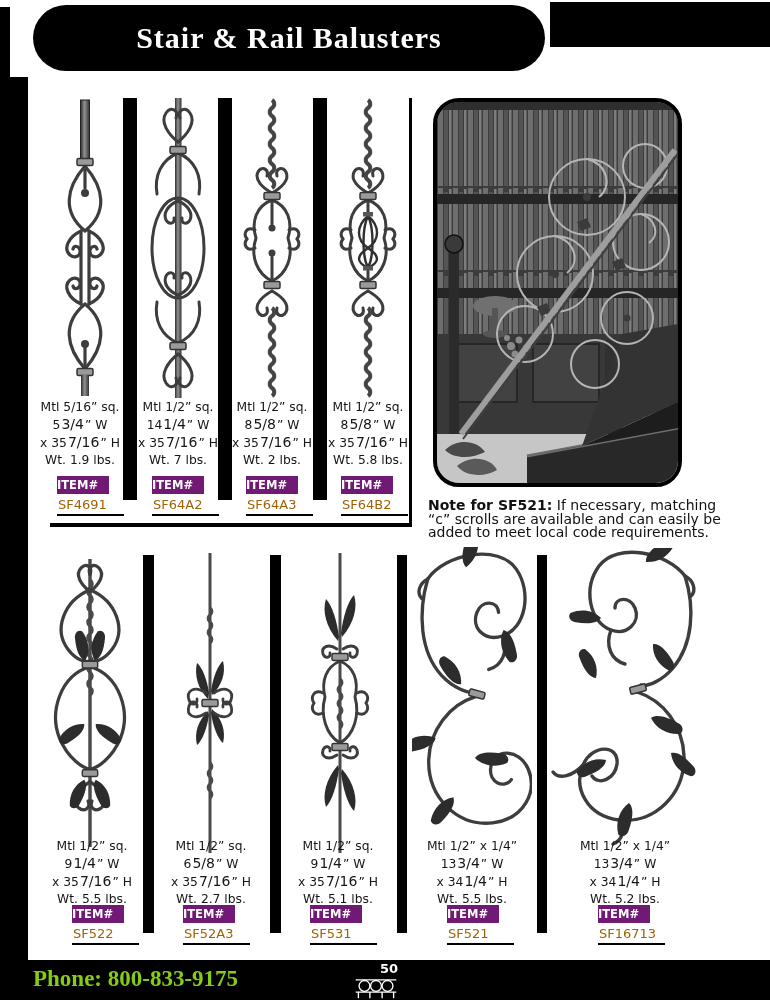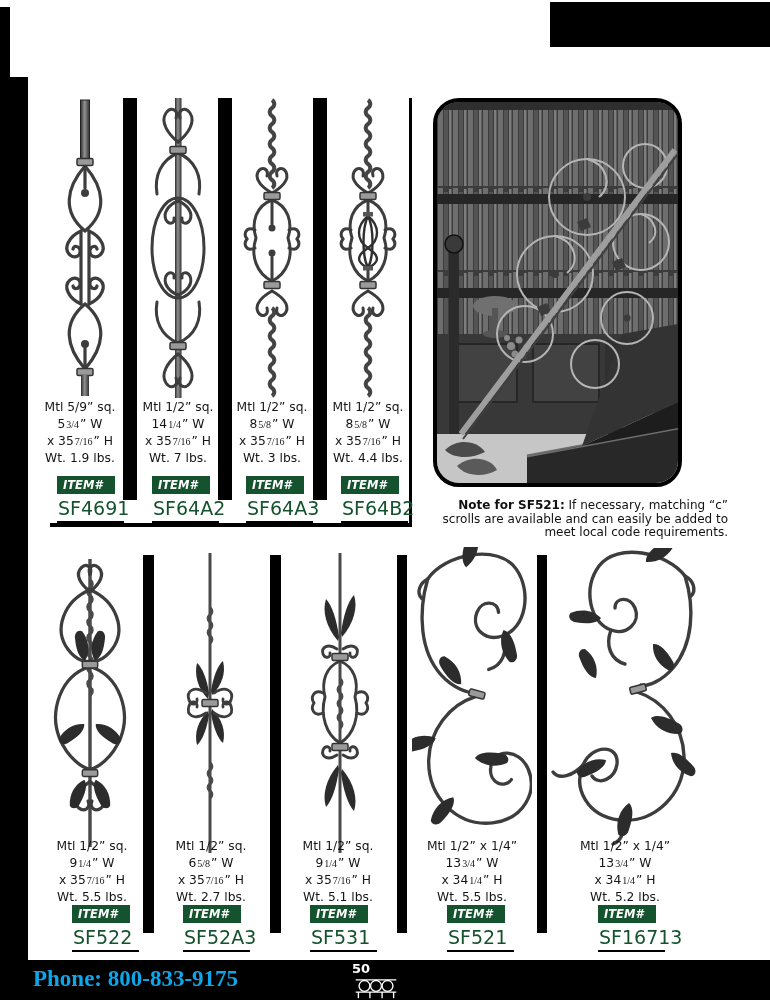--- a/index.html
+++ b/index.html
@@ -5,32 +5,32 @@
   html,body{margin:0;padding:0;background:#999;}
   .page{position:relative;width:770px;height:1000px;background:#fff;overflow:hidden;
         font-family:"DejaVu Sans",sans-serif;}
   .abs{position:absolute;}
   .bar{background:#000;}
   .header-box{left:33px;top:5px;width:512px;height:66px;background:#000;border-radius:36px;
         display:flex;align-items:center;justify-content:center;}
   .header-box .title{color:#fff;font-family:"Liberation Serif",serif;font-weight:bold;
         font-size:30px;letter-spacing:1px;}
   .spec{text-align:center;font-size:12.3px;line-height:17px;color:#161616;width:100px;}
-  .frac{font-size:10px;margin:10px 1px;font-family:Liberation Serif, serif;}
+  .frac{font-size:14px;margin:10px 1px;}
   .itemblock{width:70px;}
-  .itemtag{display:inline-block;background:#14532d;color:#fff;font-weight:bold;font-size:11.5px;
-        padding:2px 6px 2px 6px;min-width:46px;font-style:italic;}
-  .itemnum{font-size:19px;color:#14532d;border-bottom:2px solid #000;width:66px;
+  .itemtag{display:inline-block;background:#701a75;color:#fff;font-weight:bold;font-size:11.5px;
+        padding:2px 6px 2px 0;min-width:46px;}
+  .itemnum{font-size:13px;color:#a16207;border-bottom:2px solid #000;width:66px;
         padding:3px 0 2px 1px;}
-  .note{font-size:12px;line-height:13.5px;text-align:right;color:#111;}
+  .note{font-size:14px;line-height:13.5px;text-align:left;color:#111;}
   .note b{font-weight:bold;}
   .footer{left:0;top:960px;width:770px;height:40px;background:#000;}
-  .phone{position:absolute;left:33px;top:6px;color:#0ea5e9;font-family:"Liberation Serif",serif;
+  .phone{position:absolute;left:33px;top:6px;color:#84cc16;font-family:"Liberation Serif",serif;
         font-weight:bold;font-size:23px;}
-  .pageno{position:absolute;left:352px;top:1px;width:46px;text-align:left;color:#fff;
+  .pageno{position:absolute;left:352px;top:1px;width:46px;text-align:right;color:#fff;
         font-weight:bold;font-size:13px;}
   .railicon{position:absolute;left:355px;top:16px;}
   .photo-frame{left:433px;top:98px;width:249px;height:389px;border:4px solid #000;
         border-radius:26px;overflow:hidden;box-sizing:border-box;background:#555;}
   svg{display:block;}
 </style>
 </head>
 <body>
 
 <div class="page">
@@ -52,20 +52,23 @@
         <rect x="7" y="6" width="4" height="78" fill="#545454"></rect>
         <rect x="12" y="3" width="2.5" height="81" fill="#7d7d7d"></rect>
       </pattern>
     </defs>
   </svg>
 
   <div class="abs bar" style="left:0;top:7px;width:10px;height:70px;"></div>
   <div class="abs bar" style="left:0;top:77px;width:28px;height:923px;"></div>
   <div class="abs bar" style="left:550px;top:2px;width:220px;height:45px;"></div>
 
+  <div class="abs header-box">
+    <span class="title">Stair &amp; Rail Balusters</span>
+  </div>
 
   <div class="abs bar" style="left:123px;top:98px;width:14px;height:402px;"></div>
   <div class="abs bar" style="left:218px;top:98px;width:14px;height:402px;"></div>
   <div class="abs bar" style="left:313px;top:98px;width:14px;height:402px;"></div>
   <div class="abs bar" style="left:409px;top:98px;width:3px;height:429px;"></div>
   <div class="abs bar" style="left:50px;top:523px;width:362px;height:4px;"></div>
 
   <div class="abs" style="left:55px;top:98px;">
     <svg width="60" height="300" viewBox="0 0 60 300">
       <rect x="25.5" y="2" width="9" height="60" fill="url(#barg)" stroke="#222" stroke-width="1"></rect>
@@ -159,42 +162,42 @@
       <g stroke="#3d3d3d" stroke-width="3" fill="none" stroke-linecap="round">
         <path d="M30,193 C21,198 12,206 16,214 C19,220 27,218 25,210"></path>
         <path d="M30,193 C39,198 48,206 44,214 C41,220 33,218 35,210"></path>
       </g>
       <use href="#collar" transform="translate(30,98)"></use>
       <use href="#collar" transform="translate(30,187)"></use>
     </svg>
   </div>
 
   <div class="abs spec" style="left:30px;top:399px;">
-    <div><span>Mtl 5/9” sq.</span></div>
+    <div><span>Mtl 5/16” sq.</span></div>
     <div><span>5</span><span class="frac">3/4</span><span>” W</span></div>
     <div><span>x 35</span><span class="frac">7/16</span><span>” H</span></div>
     <div><span>Wt. 1.9 lbs.</span></div>
   </div>
   <div class="abs spec" style="left:128px;top:399px;">
     <div><span>Mtl 1/2” sq.</span></div>
     <div><span>14</span><span class="frac">1/4</span><span>” W</span></div>
     <div><span>x 35</span><span class="frac">7/16</span><span>” H</span></div>
     <div><span>Wt. 7 lbs.</span></div>
   </div>
   <div class="abs spec" style="left:222px;top:399px;">
     <div><span>Mtl 1/2” sq.</span></div>
     <div><span>8</span><span class="frac">5/8</span><span>” W</span></div>
     <div><span>x 35</span><span class="frac">7/16</span><span>” H</span></div>
-    <div><span>Wt. 3 lbs.</span></div>
+    <div><span>Wt. 2 lbs.</span></div>
   </div>
   <div class="abs spec" style="left:318px;top:399px;">
     <div><span>Mtl 1/2” sq.</span></div>
     <div><span>8</span><span class="frac">5/8</span><span>” W</span></div>
     <div><span>x 35</span><span class="frac">7/16</span><span>” H</span></div>
-    <div><span>Wt. 4.4 lbs.</span></div>
+    <div><span>Wt. 5.8 lbs.</span></div>
   </div>
 
   <div class="abs itemblock" style="left:57px;top:474px;">
     <div class="itemtag">ITEM#</div>
     <div class="itemnum">SF4691</div>
   </div>
   <div class="abs itemblock" style="left:152px;top:474px;">
     <div class="itemtag">ITEM#</div>
     <div class="itemnum">SF64A2</div>
   </div>

